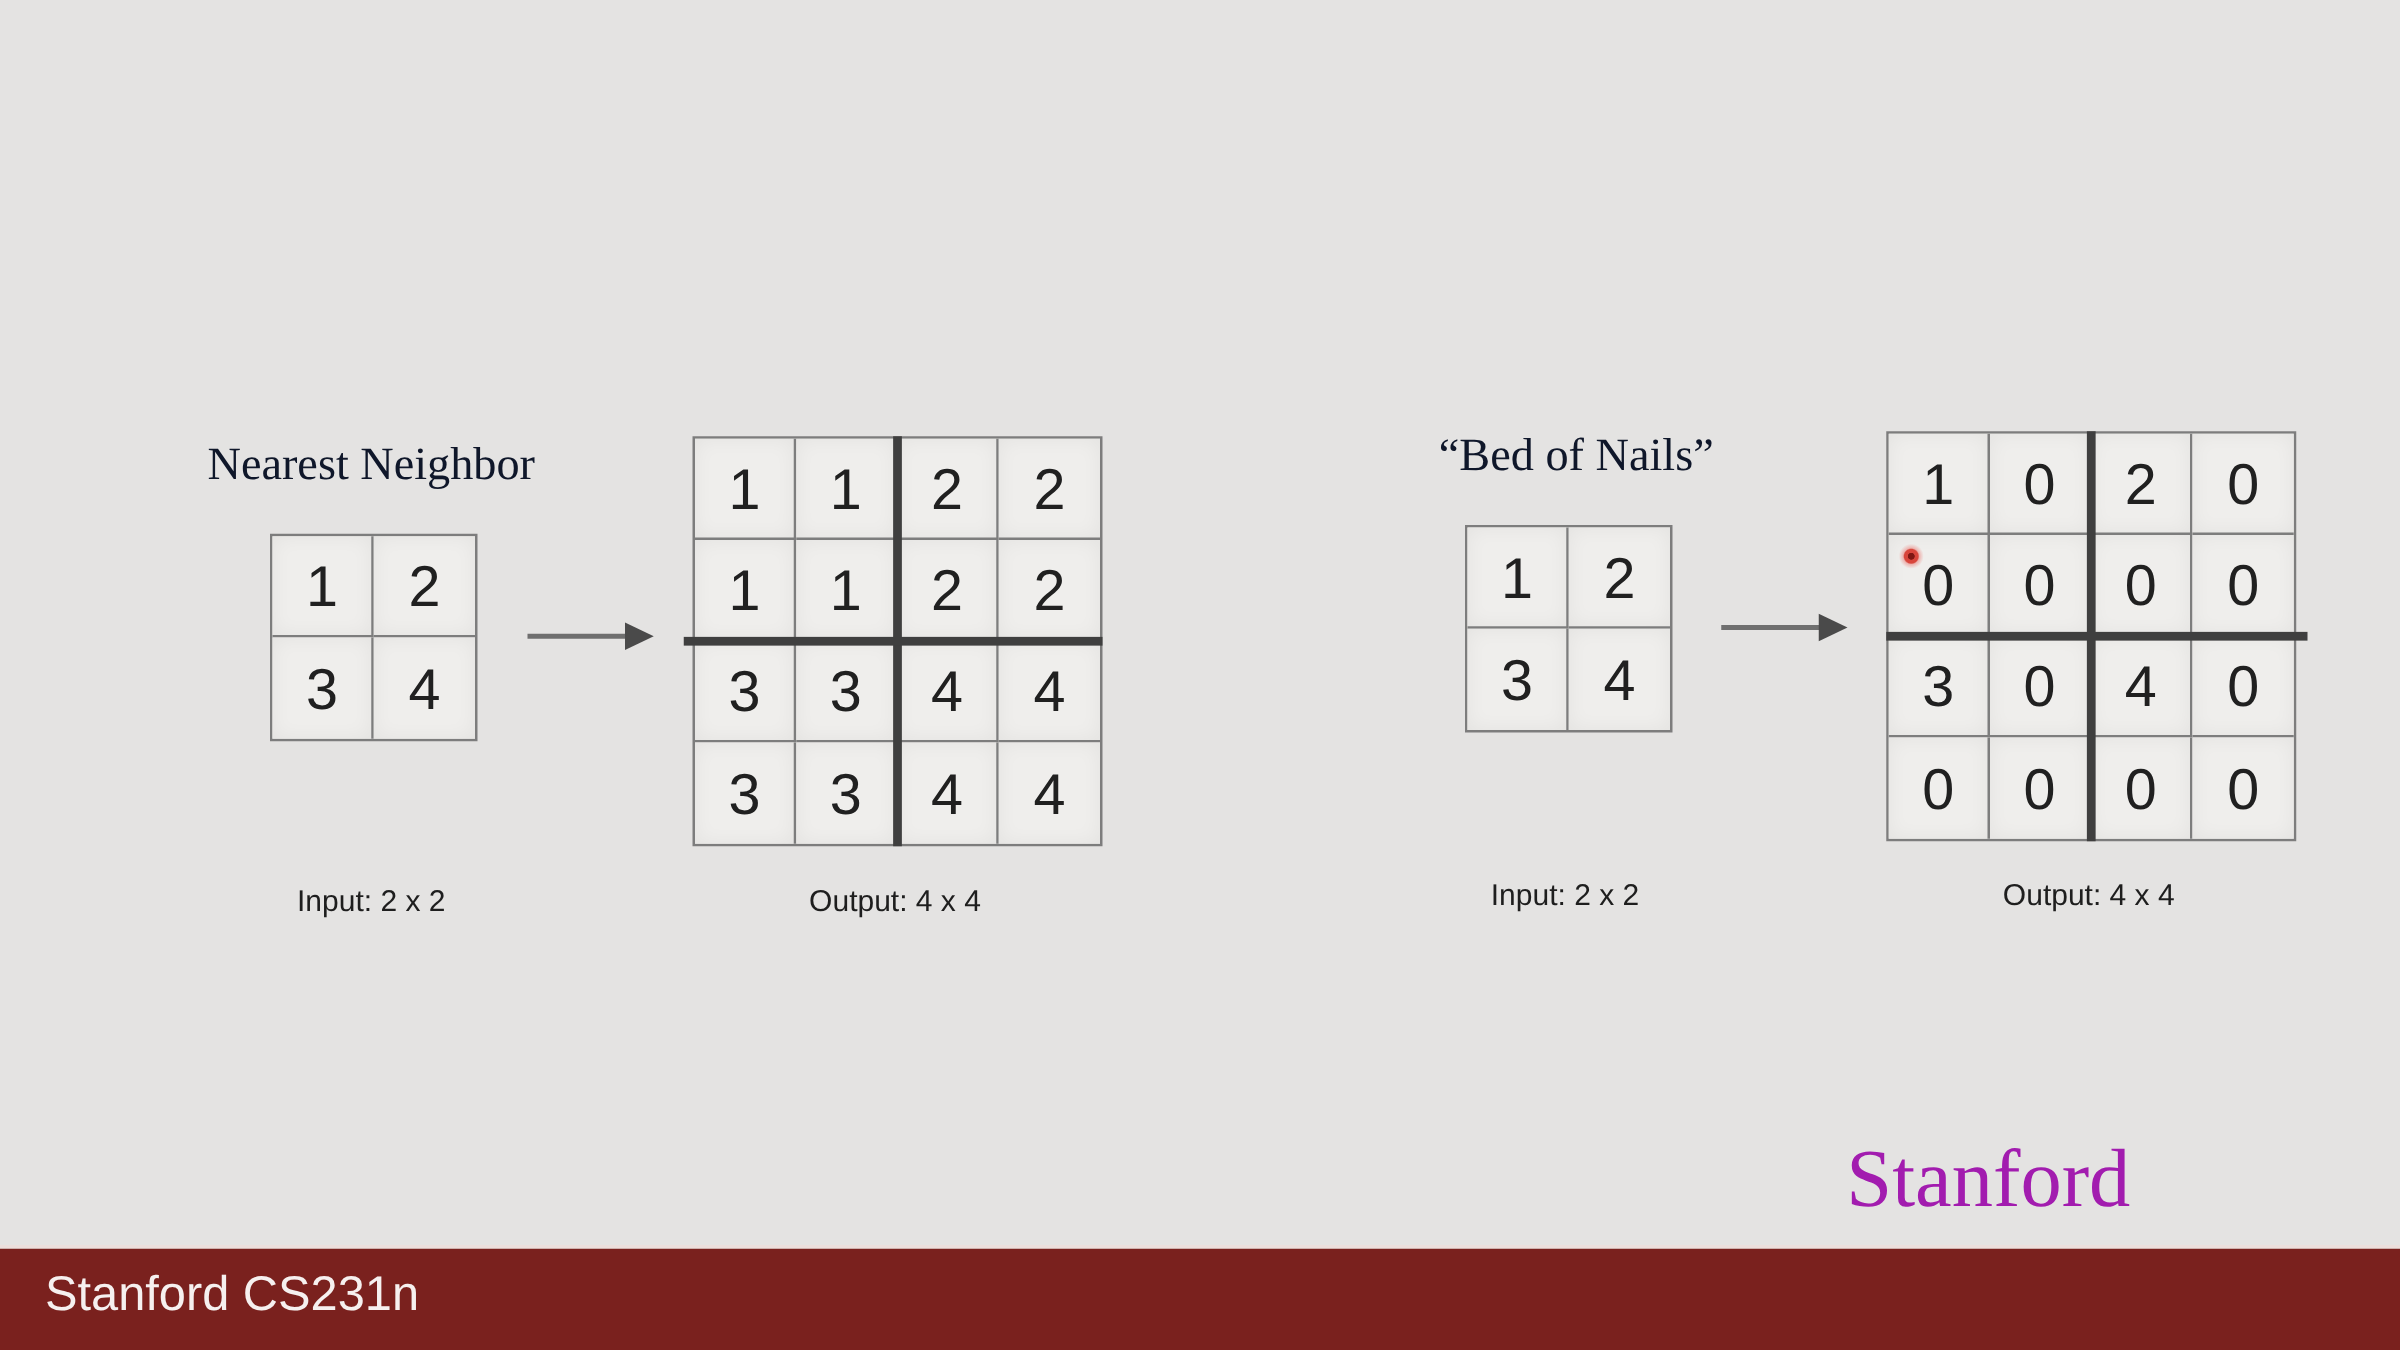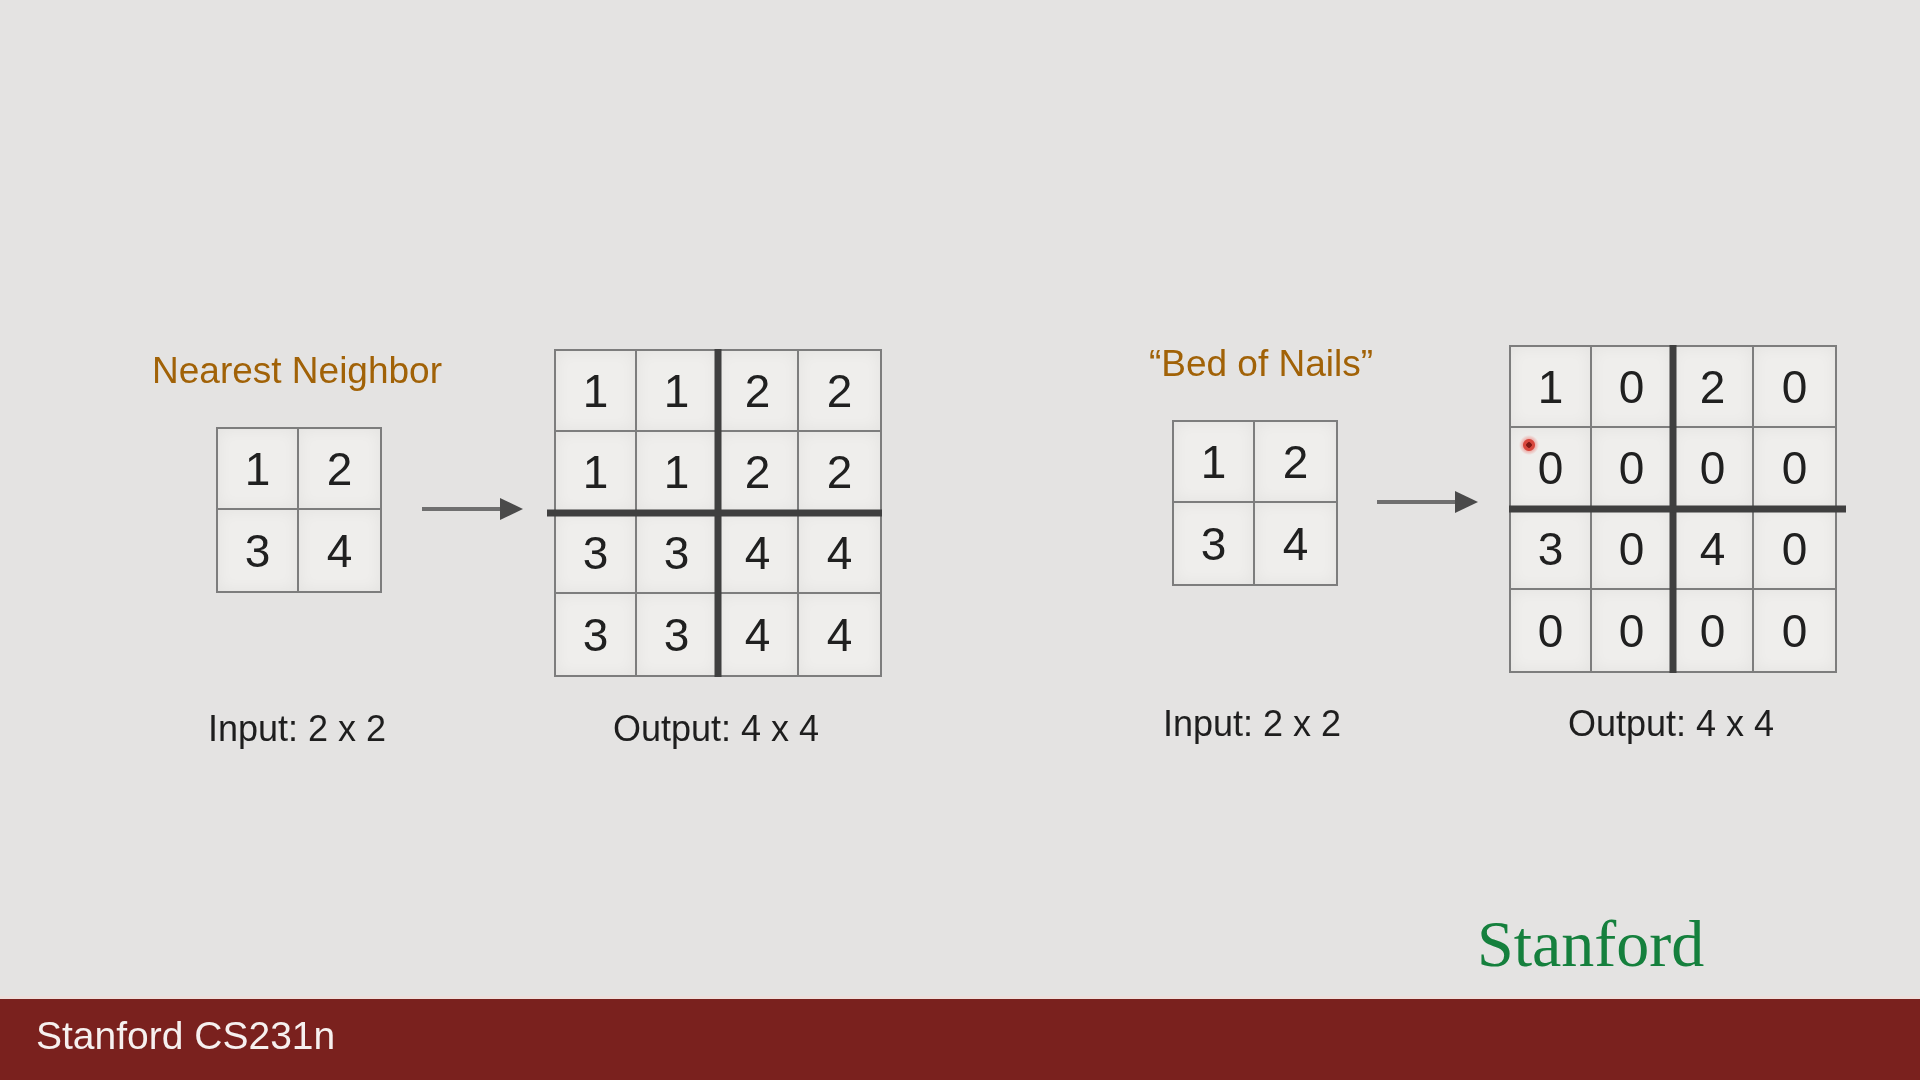--- a/index.html
+++ b/index.html
@@ -12,26 +12,26 @@
   .slide { position: absolute; inset: 0; }
 
   .title {
     position: absolute; left: 84px; top: 58px;
     font-size: 64px; letter-spacing: -1px;
     color: #1d1d1d; white-space: nowrap;
   }
 
   .method-label {
     position: absolute; transform: translateX(-50%);
-    font-size: 37px; color: #a16207; white-space: nowrap;
+    font-size: 37px; color: #0f172a; white-space: nowrap; font-family: Liberation Serif, serif;
   }
 
   .caption {
     position: absolute; transform: translateX(-50%);
-    font-size: 36px; color: #1e1e1e; white-space: nowrap;
+    font-size: 24px; color: #1e1e1e; white-space: nowrap;
   }
 
   .grid {
     position: absolute; display: grid;
     border: 2px solid #7d7d7d; background: #e9e8e6;
   }
   .grid .cell {
     box-sizing: border-box;
     display: flex; align-items: center; justify-content: center;
     font-size: 46px; color: #202020;
@@ -66,21 +66,21 @@
     background: radial-gradient(circle,
       #7e1713 0 2.5px,
       #d8463c 3px 5.5px,
       rgba(235,150,145,0.65) 6.5px,
       rgba(235,150,145,0.0) 10px);
   }
 
   .watermark {
     position: absolute; left: 1477px; top: 906px;
     font-family: "Liberation Serif", serif;
-    font-size: 66px; color: #15803d; white-space: nowrap;
+    font-size: 66px; color: #a21caf; white-space: nowrap;
   }
 
   .footer-highlight {
     position: absolute; left: 0; right: 0; top: 996px; height: 3px;
     background: #ecdfdc;
   }
   .footer-bar {
     position: absolute; left: 0; right: 0; top: 999px; height: 97px;
     background: #7a211e;
   }

